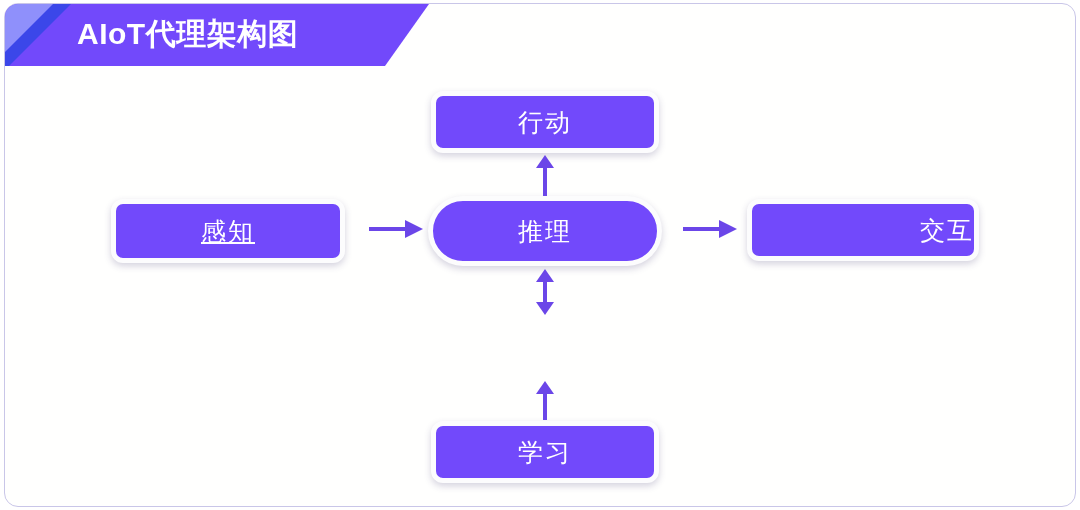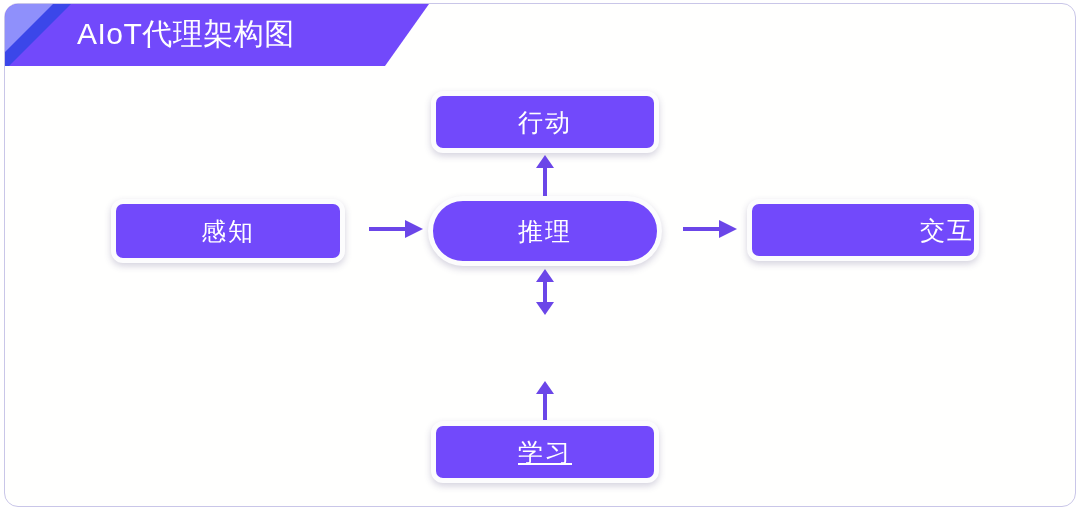--- a/index.html
+++ b/index.html
@@ -65,21 +65,21 @@
     -webkit-clip-path: polygon(52px 0, 70px 0, 0 70px, 0 52px);
     clip-path: polygon(52px 0, 70px 0, 0 70px, 0 52px);
   }
   .banner-title {
     position: absolute;
     left: 72px;
     top: 0;
     height: 62px;
     line-height: 60px;
     font-size: 30px;
-    font-weight: normal;
+    font-weight: bold;
     color: #ffffff;
     letter-spacing: 0.5px;
     white-space: nowrap;
   }
 
   
   .node {
     position: absolute;
     box-sizing: border-box;
     background: #7249fb;
@@ -93,25 +93,25 @@
     font-weight: 500;
     letter-spacing: 2px;
     box-shadow: 0 3px 7px rgba(60,50,110,0.22);
     white-space: nowrap;
   }
   .node.pill {
     border-radius: 38px;
     font-family: Liberation Serif, serif;
   }
 
-  .node-perception { left: 106px; top: 195px; width: 234px; height: 64px; }
+  .node-perception { left: 106px; top: 195px; width: 234px; height: 64px; text-decoration: underline; }
   .node-action     { left: 426px; top: 87px;  width: 228px; height: 62px; }
   .node-reasoning  { left: 423px; top: 192px; width: 234px; height: 70px; }
   .node-knowledge  { left: 426px; top: 311px; width: 228px; height: 62px; }
-  .node-learning   { left: 426px; top: 417px; width: 228px; height: 62px; text-decoration: underline; }
+  .node-learning   { left: 426px; top: 417px; width: 228px; height: 62px; }
   .node-interaction{ left: 742px; top: 195px; width: 232px; height: 62px; justify-content: flex-end; }
 
   
   .arrow {
     position: absolute;
   }
   .arrow svg { display: block; }
 
   .arrow-p-r { left: 362px; top: 210px; }
   .arrow-r-i { left: 676px; top: 210px; }

